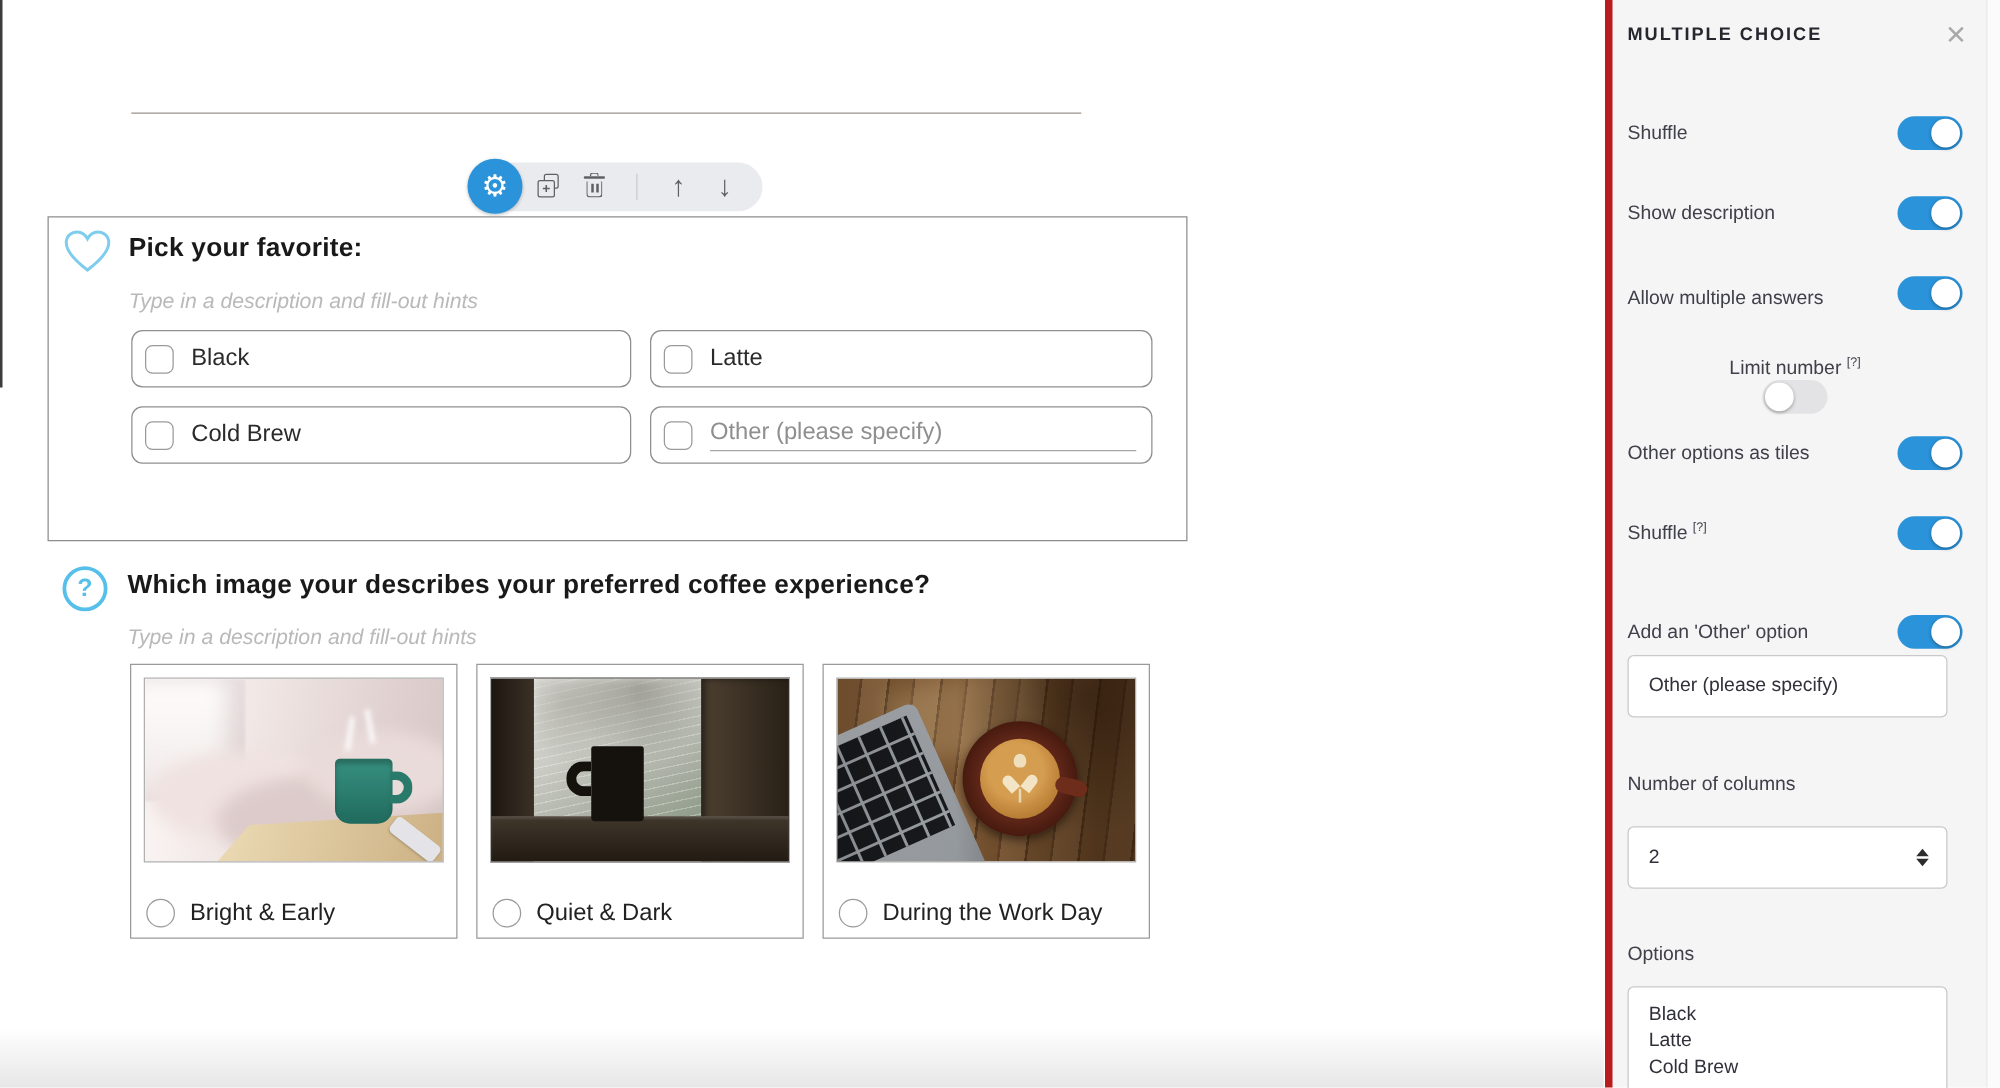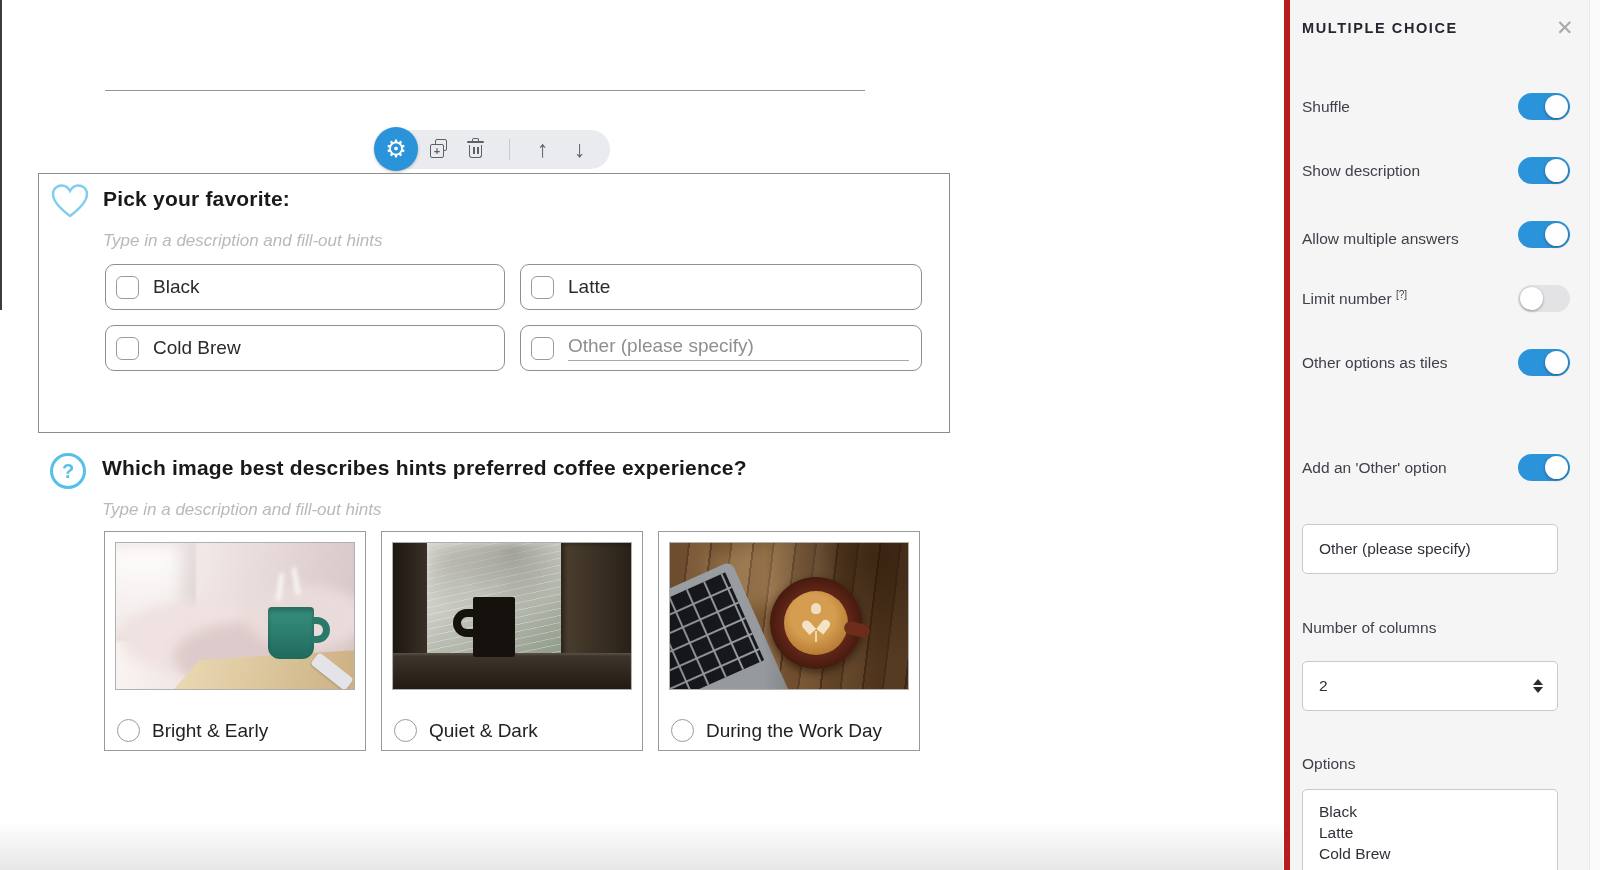--- a/index.html
+++ b/index.html
@@ -159,22 +159,22 @@
   #sb-close { left:266px; top:16px; font-size:21px; color:#a9a9a9; cursor:pointer; }
   .sb-row { position:absolute; left:12px; width:268px; height:27px;
     display:flex; align-items:center; justify-content:space-between; }
   .sb-label { font-size:15.5px; color:#40404a; }
   .sb-label sup { font-size:10px; color:#40404a; }
   .toggle { width:52px; height:27px; border-radius:14px; position:relative; cursor:pointer; flex:0 0 auto; }
   .toggle .knob { position:absolute; top:2px; width:23px; height:23px; border-radius:50%;
     background:#fff; box-shadow:0 1px 3px rgba(0,0,0,.35); }
   .toggle.on { background:#2b93da; } .toggle.on .knob { right:2px; }
   .toggle.off { background:#e3e3e5; } .toggle.off .knob { left:2px; }
-  #row-0 { top:93px; } #row-1 { top:157px; } #row-2 { top:221px;align-items:flex-end; } #row-3 { top:285px; }
-  #row-4 { top:349px; } #row-5 { top:413px; } #row-6 { top:454px; }
+  #row-0 { top:93px; } #row-1 { top:157px; } #row-2 { top:221px;align-items:flex-end; } #row-3 { top:285px;flex-direction:column; }
+  #row-4 { top:349px; } #row-5 { top:413px; } #row-6 { top:492px; }
   .sb-field { position:absolute; left:12px; width:256px; height:50px; background:#fff;
     border:1px solid #c9c9c9; border-radius:5px; font-size:15.5px; color:#30303a; }
   #other-input { top:524px; padding:0 16px; font-family:"Liberation Sans",sans-serif; }
   #cols-label { left:12px; top:619px; }
   #cols-select { top:661px; display:flex; align-items:center; padding:0 14px 0 16px;
     justify-content:space-between; cursor:pointer; }
   .stepper { display:flex; flex-direction:column; gap:2px; align-items:center; }
   .stepper i { width:0; height:0; border-left:5px solid transparent; border-right:5px solid transparent; display:block; }
   .stepper .up { border-bottom:6px solid #2c2c2c; }
   .stepper .dn { border-top:6px solid #2c2c2c; }
@@ -231,21 +231,21 @@
     <div id="tile-other" class="cb-tile">
       <span class="cb-box"></span>
       <span class="other-label">Other (please specify)</span>
     </div>
   </div>
 
   <div id="q2" class="abs">
     <div id="q2-icon" class="abs">
       <span>?</span>
     </div>
-    <div id="q2-title" class="abs q-title">Which image best describes hints preferred coffee experience?</div>
+    <div id="q2-title" class="abs q-title">Which image your describes your preferred coffee experience?</div>
     <div id="q2-hint" class="abs q-hint">Type in a description and fill-out hints</div>
 
     <div id="img-tile-1" class="img-tile">
       <div class="photo p1">
         <div class="win"></div>
           <div class="blob1"></div>
           <div class="blob2"></div>
           <div class="blob3"></div>
         <div class="table"></div>
           <div class="remote"></div>
@@ -318,20 +318,26 @@
     <span class="toggle off">
         <span class="knob"></span>
       </span>
   </div>
   <div id="row-4" class="sb-row">
     <span class="sb-label">Other options as tiles</span>
     <span class="toggle on">
         <span class="knob"></span>
       </span>
   </div>
+  <div id="row-5" class="sb-row">
+    <span class="sb-label"><span>Shuffle</span> <sup>[?]</sup></span>
+    <span class="toggle on">
+        <span class="knob"></span>
+      </span>
+  </div>
   <div id="row-6" class="sb-row">
     <span class="sb-label">Add an 'Other' option</span>
     <span class="toggle on">
         <span class="knob"></span>
       </span>
   </div>
 
   <input id="other-input" class="sb-field" value="Other (please specify)" style="">
 
   <div id="cols-label" class="abs sb-label">Number of columns</div>

